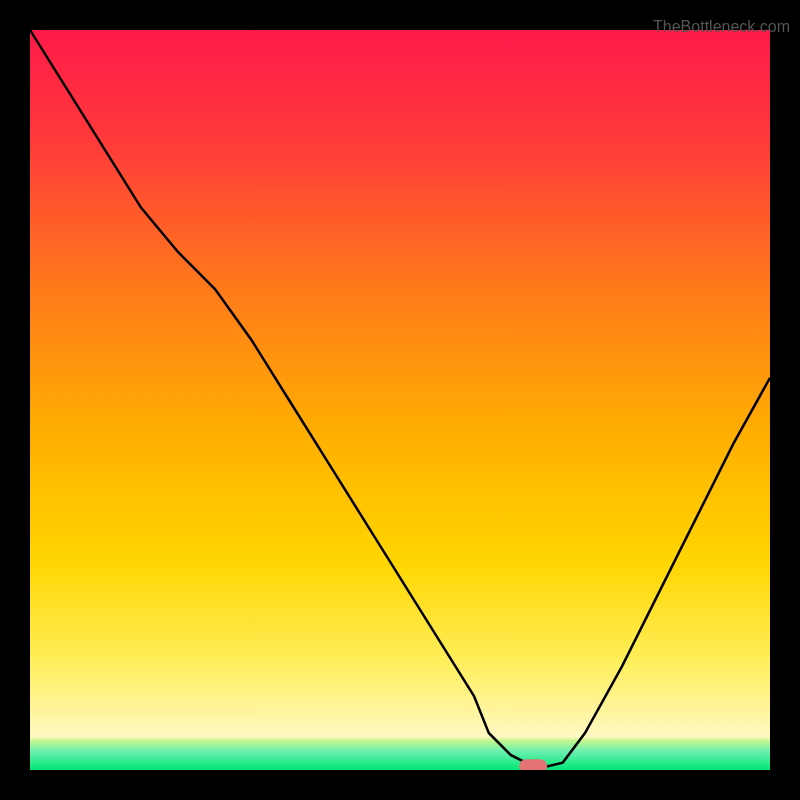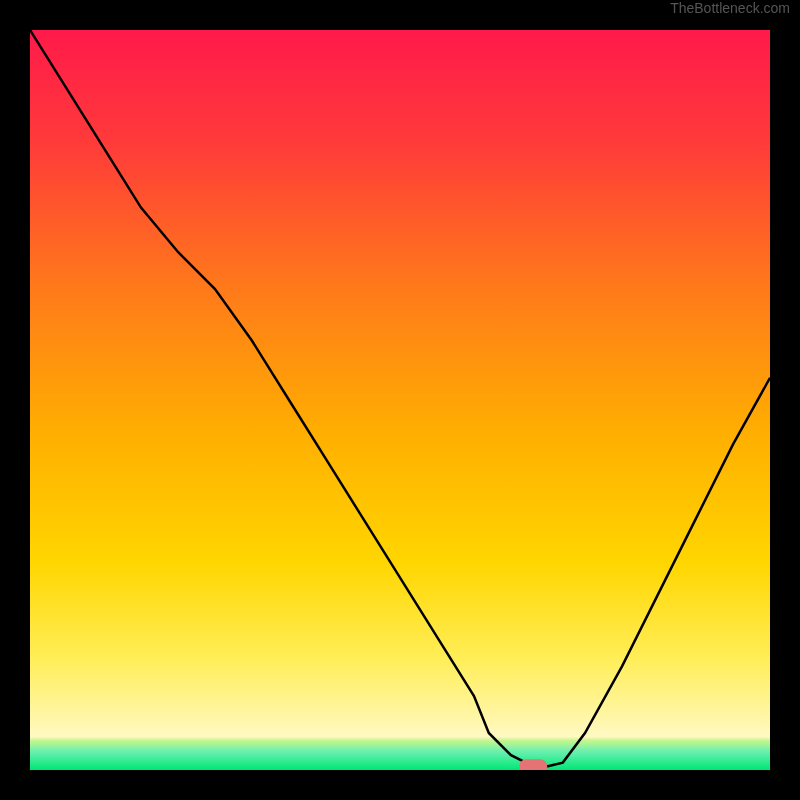--- a/index.html
+++ b/index.html
@@ -6,24 +6,24 @@
     margin: 0;
     padding: 0;
     width: 800px;
     height: 800px;
     background: #000;
     position: relative;
     font-family: Arial, sans-serif;
   }
   .watermark {
     position: absolute;
-    top: 0;
+    top: 18px;
     right: 10px;
     color: #555;
-    font-size: 14px;
+    font-size: 16px;
     font-weight: 500;
     z-index: 10;
   }
   .chart-container {
     position: absolute;
     top: 30px;
     left: 30px;
     width: 740px;
     height: 740px;
   }

